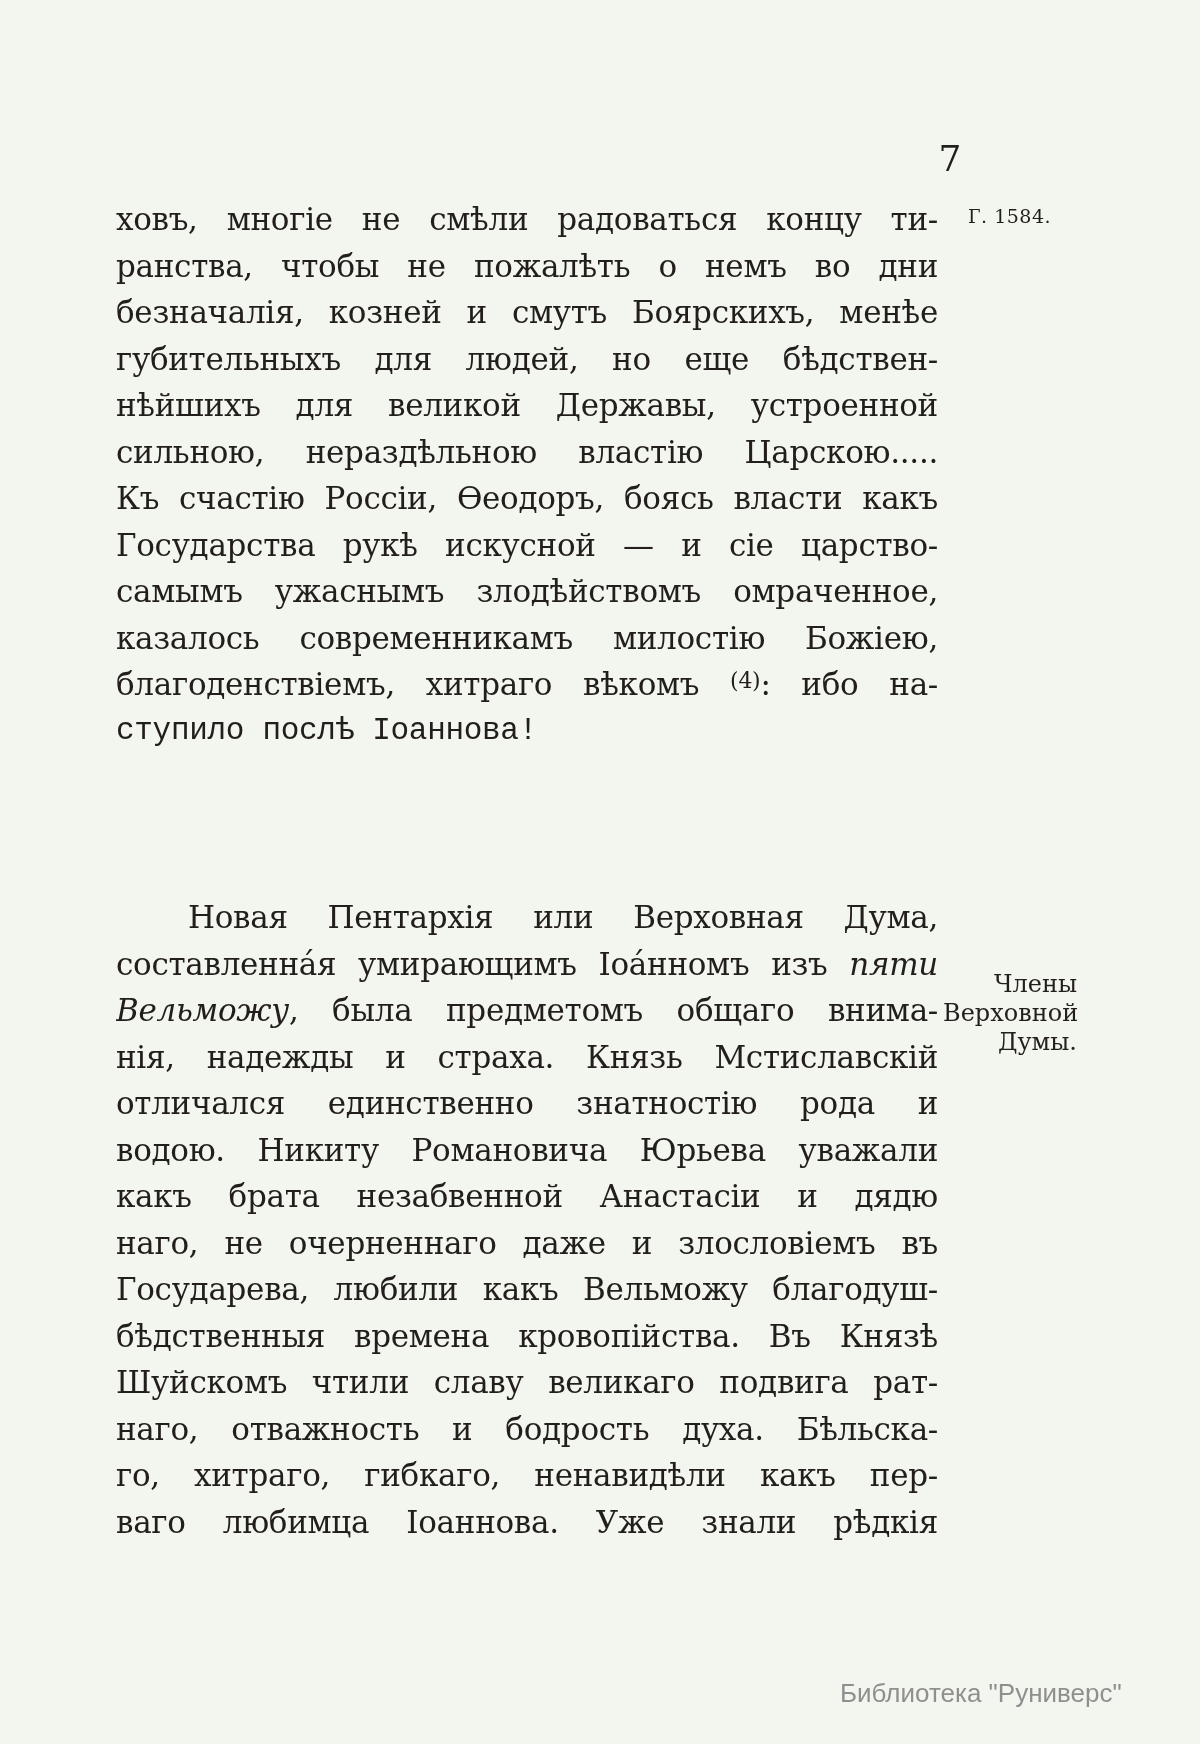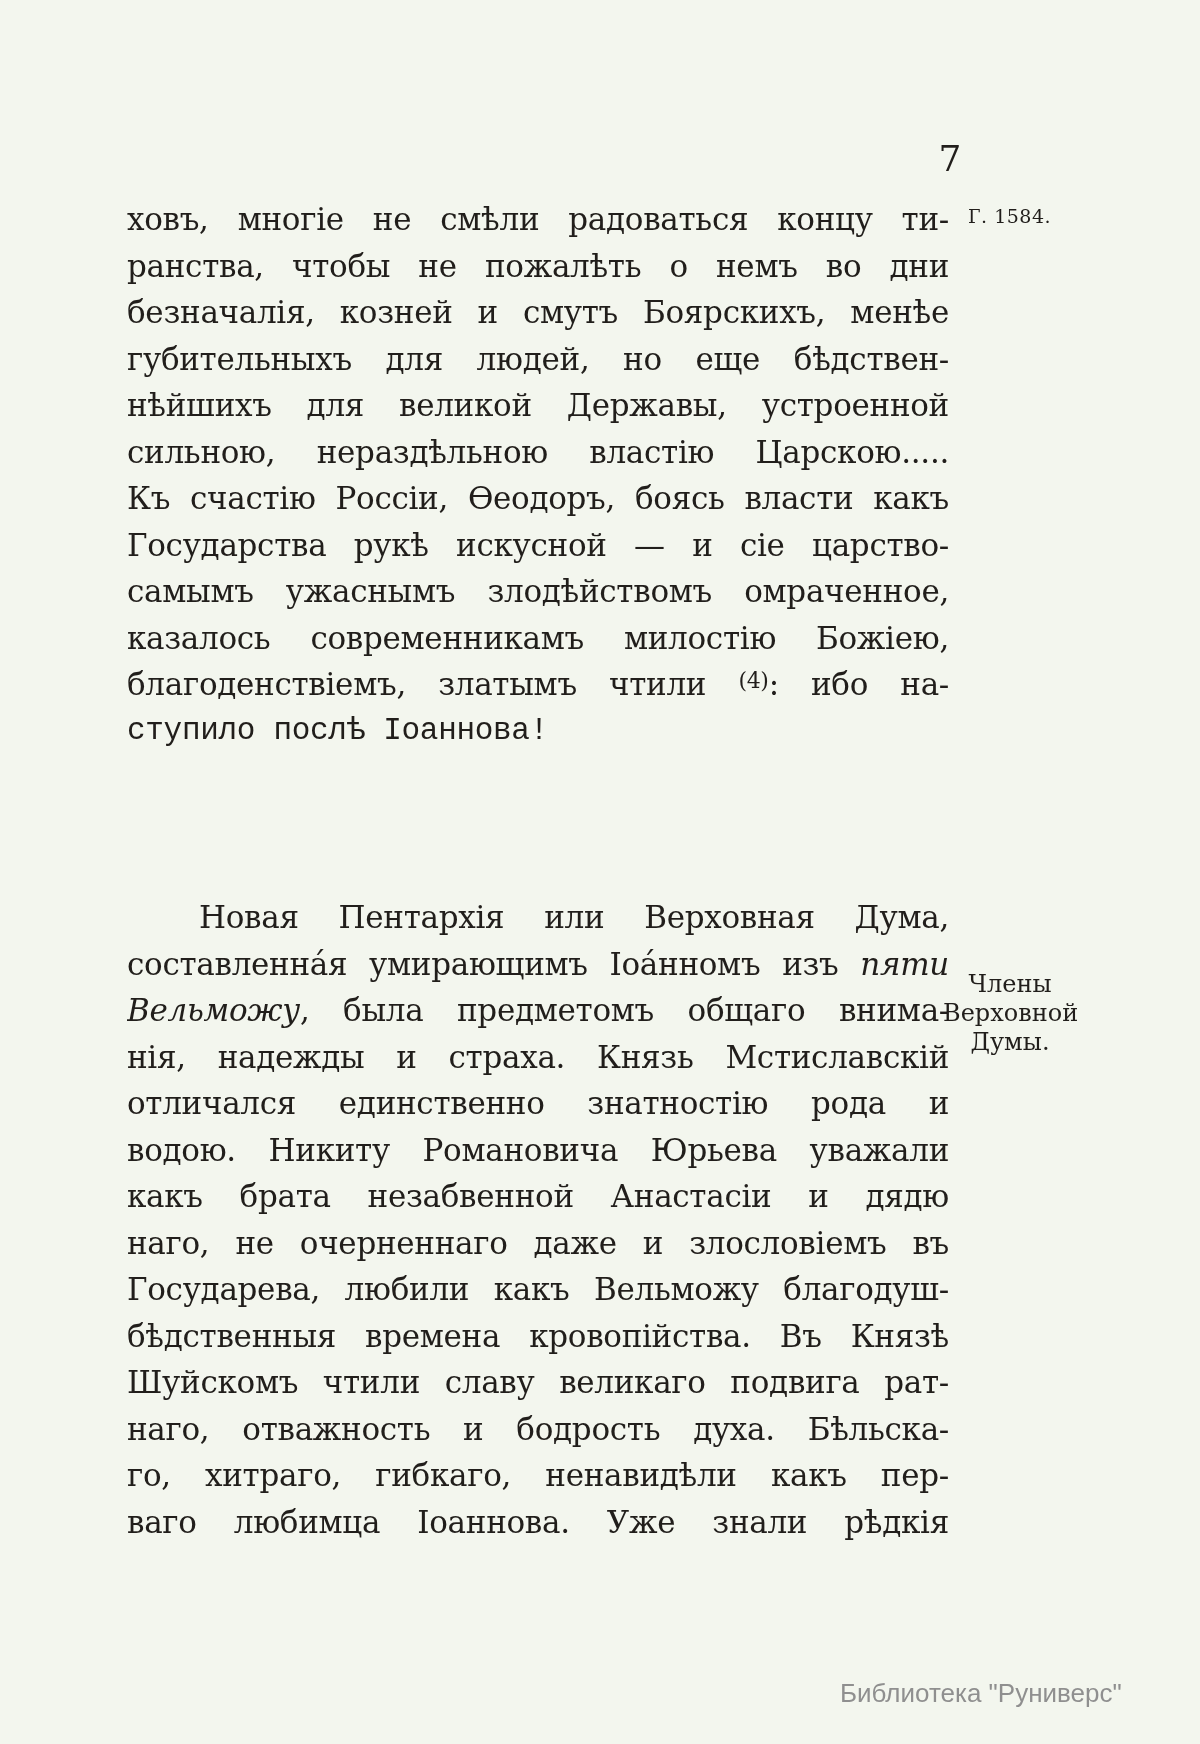--- a/index.html
+++ b/index.html
@@ -24,21 +24,21 @@
   }
   .margin-year {
     position: absolute;
     left: 968px; top: 205px;
     font-size: 19px;
     letter-spacing: 0.5px;
     white-space: nowrap;
   }
   .col {
     position: absolute;
-    left: 127px;
+    left: 116px;
     width: 822px;
   }
   .p1 { top: 196px; }
   .p2 { top: 894px; }
   .line {
     font-size: 31px;
     line-height: 46.5px;
     height: 46.5px;
     letter-spacing: -0.3px;
     text-align: justify;
@@ -53,21 +53,21 @@
     font-size: 22px;
     position: relative;
     top: -7px;
   }
   .margin-members {
     position: absolute;
     left: 943px; top: 970px;
     width: 134px;
     font-size: 24px;
     line-height: 29px;
-    text-align: center;
+    text-align: right;
   }
   .watermark {
     position: absolute;
     left: 840px; top: 1678px;
     font-family: "Liberation Sans", sans-serif;
     font-size: 26px;
     color: #8f8f8f;
     white-space: nowrap;
   }
 </style>
@@ -84,21 +84,21 @@
     <div class="line">ховъ, многіе не смѣли радоваться концу ти-</div>
     <div class="line">ранства, чтобы не пожалѣть о немъ во дни</div>
     <div class="line">безначалія, козней и смутъ Боярскихъ, менѣе</div>
     <div class="line">губительныхъ для людей, но еще бѣдствен-</div>
     <div class="line">нѣйшихъ для великой Державы, устроенной</div>
     <div class="line">сильною, нераздѣльною властію Царскою.....</div>
     <div class="line">Къ счастію Россіи, Ѳеодоръ, боясь власти какъ</div>
     <div class="line">Государства рукѣ искусной — и сіе царство-</div>
     <div class="line">самымъ ужаснымъ злодѣйствомъ омраченное,</div>
     <div class="line">казалось современникамъ милостію Божіею,</div>
-    <div class="line"><span>благоденствіемъ, златымъ чтили </span><span class="ref">(4)</span><span>: ибо на-</span></div>
+    <div class="line"><span>благоденствіемъ, хитраго вѣкомъ </span><span class="ref">(4)</span><span>: ибо на-</span></div>
     <div class="line last">ступило послѣ Іоаннова!</div>
   </main>
 
   <main class="col p2">
     <div class="line indent">Новая Пентархія или Верховная Дума,</div>
     <div class="line"><span>составленна́я умирающимъ Іоа́нномъ изъ </span><span class="it">пяти</span></div>
     <div class="line"><span class="it">Вельможу</span><span>, была предметомъ общаго внима-</span></div>
     <div class="line">нія, надежды и страха. Князь Мстиславскій</div>
     <div class="line">отличался единственно знатностію рода и</div>
     <div class="line">водою. Никиту Романовича Юрьева уважали</div>

